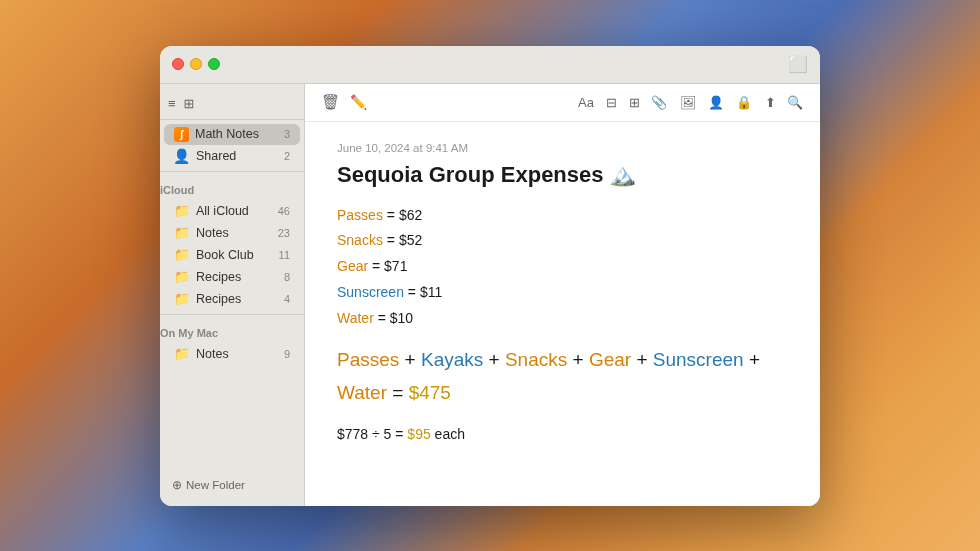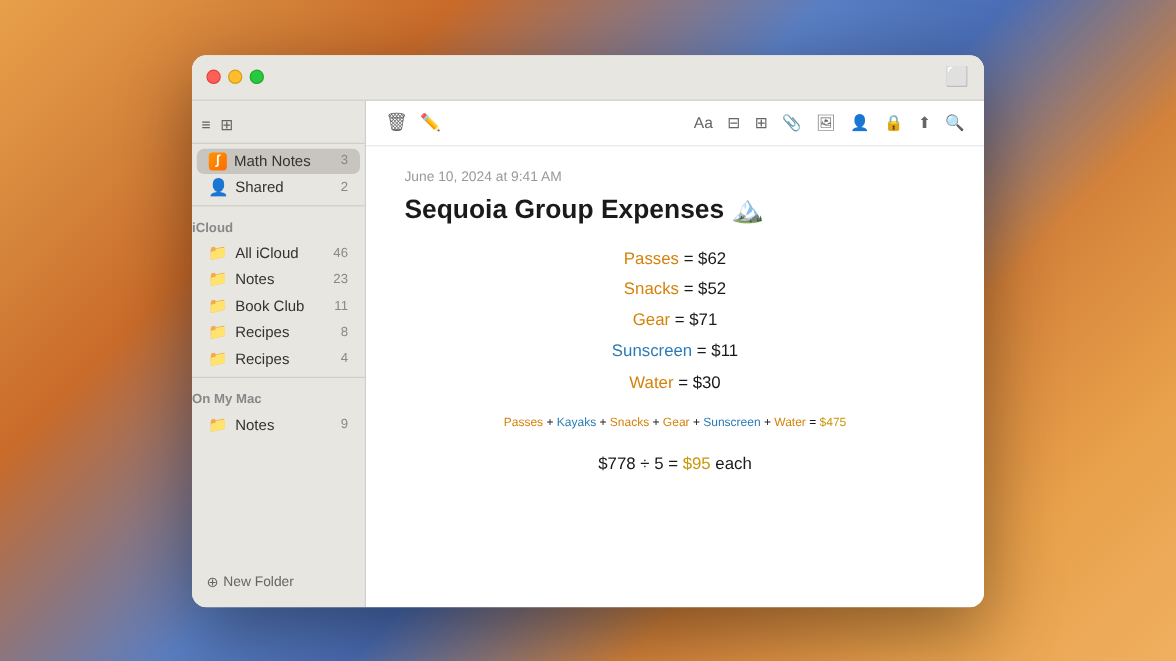--- a/index.html
+++ b/index.html
@@ -220,34 +220,33 @@
       display: flex;
       align-items: center;
       gap: 6px;
       text-align: right;
     }
 
     .note-body {
       font-size: 14px;
       line-height: 1.7;
       color: #333;
-      text-align: center;
     }
 
     .expense-line {
       margin-bottom: 2px;
     }
 
     .label-orange { color: #d4820a; }
     .label-blue { color: #2a7ab5; }
     .value-black { color: #1a1a1a; }
 
     .formula-line {
       margin: 14px 0 14px;
-      font-size: 10px;
+      font-size: 19px;
     }
 
     .division-line {
       font-size: 14px;
       color: #1a1a1a;
     }
 
     .total-highlight { color: #c8970a; font-weight: 500; }
 
     .sidebar-divider {
@@ -383,21 +382,21 @@
           <div class="expense-line">
             <span class="label-orange">Gear</span>
             <span class="value-black"> = $71</span>
           </div>
           <div class="expense-line">
             <span class="label-blue">Sunscreen</span>
             <span class="value-black"> = $11</span>
           </div>
           <div class="expense-line">
             <span class="label-orange">Water</span>
-            <span class="value-black"> = $30</span>
+            <span class="value-black"> = $10</span>
           </div>
 
           <div class="formula-line">
             <span class="label-orange">Passes</span>
             <span class="value-black"> + </span>
             <span class="label-blue">Kayaks</span>
             <span class="value-black"> + </span>
             <span class="label-orange">Snacks</span>
             <span class="value-black"> + </span>
             <span class="label-orange">Gear</span>

